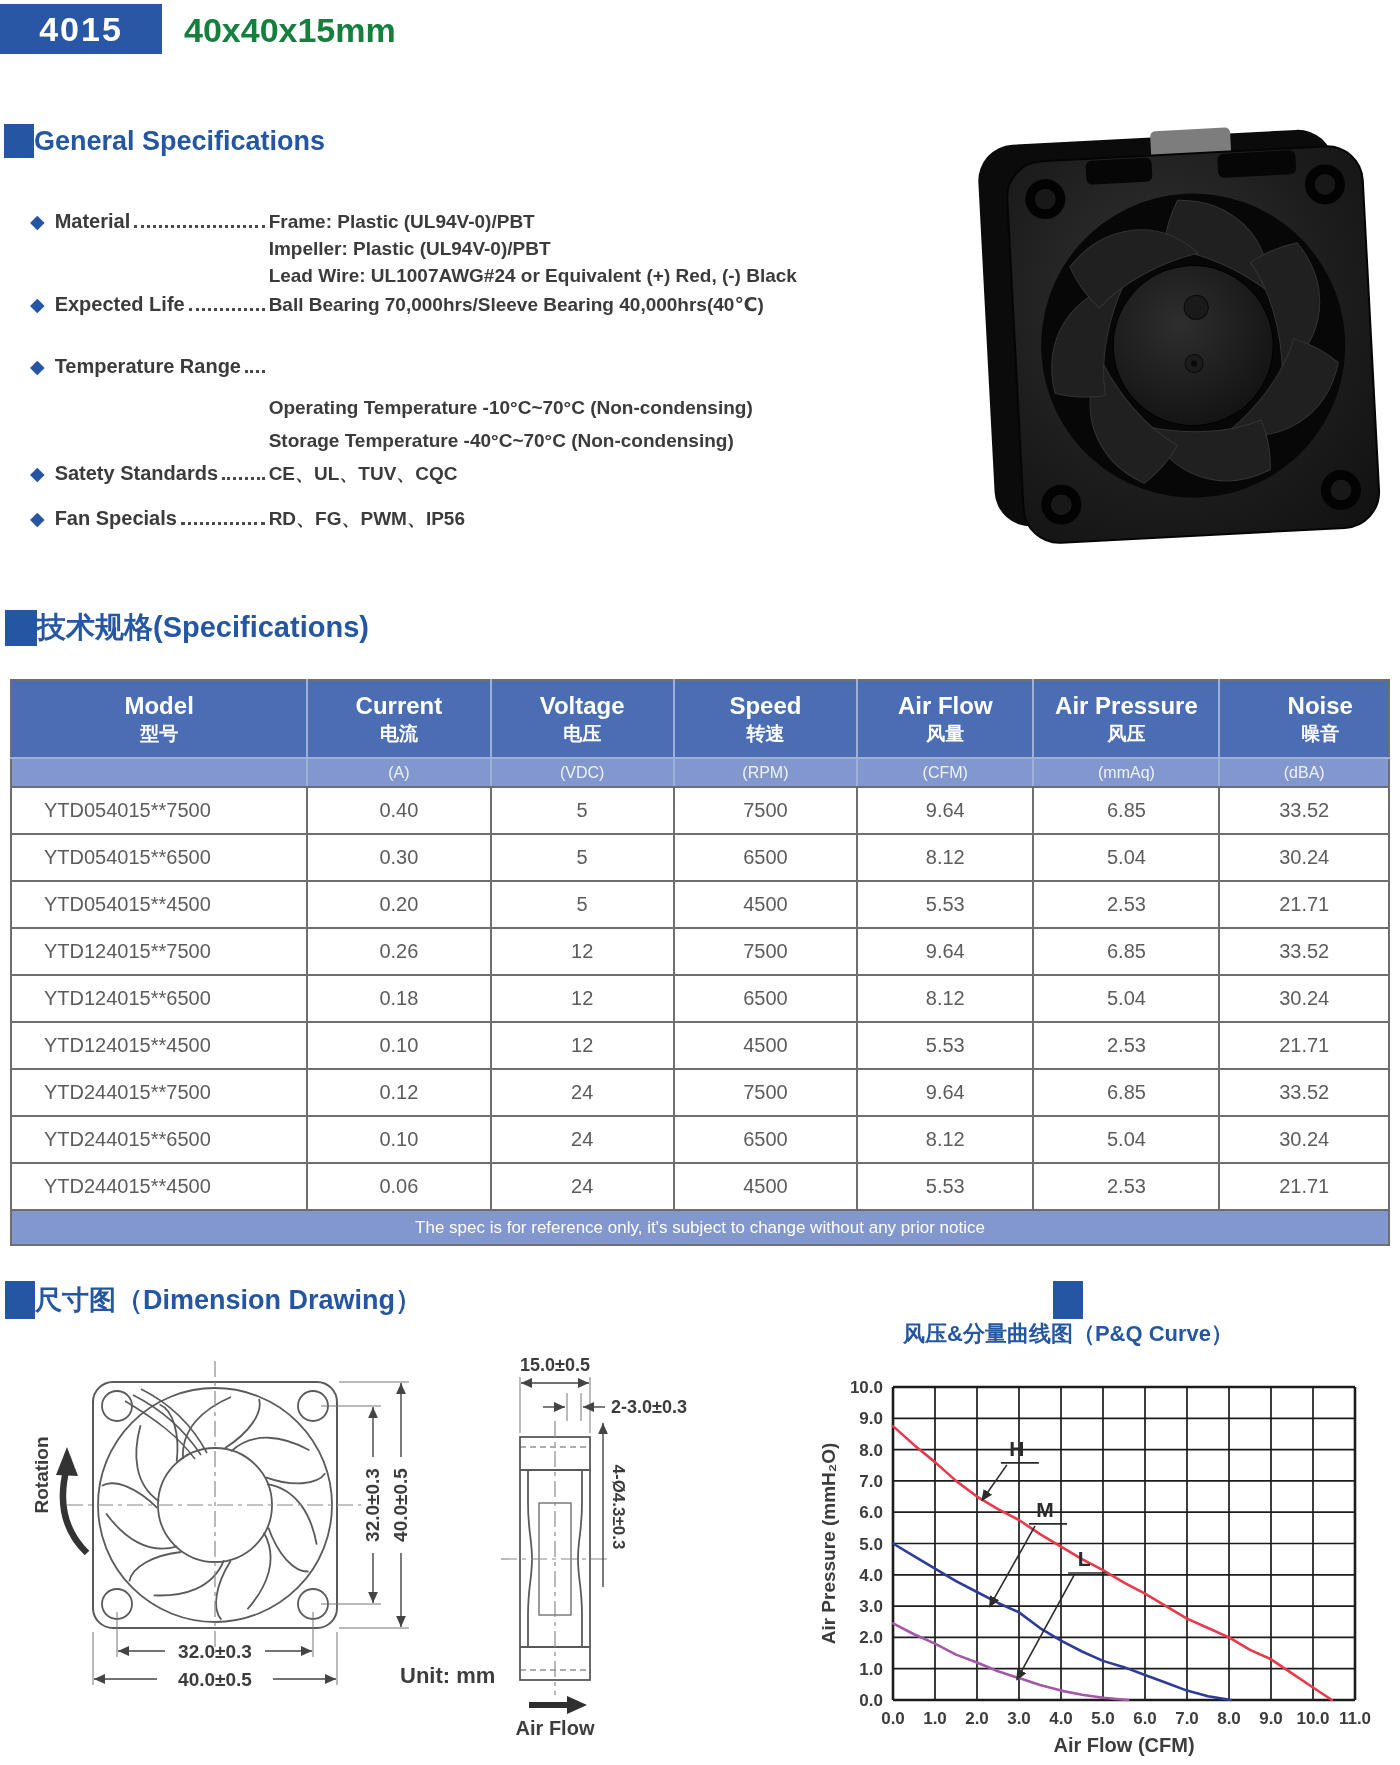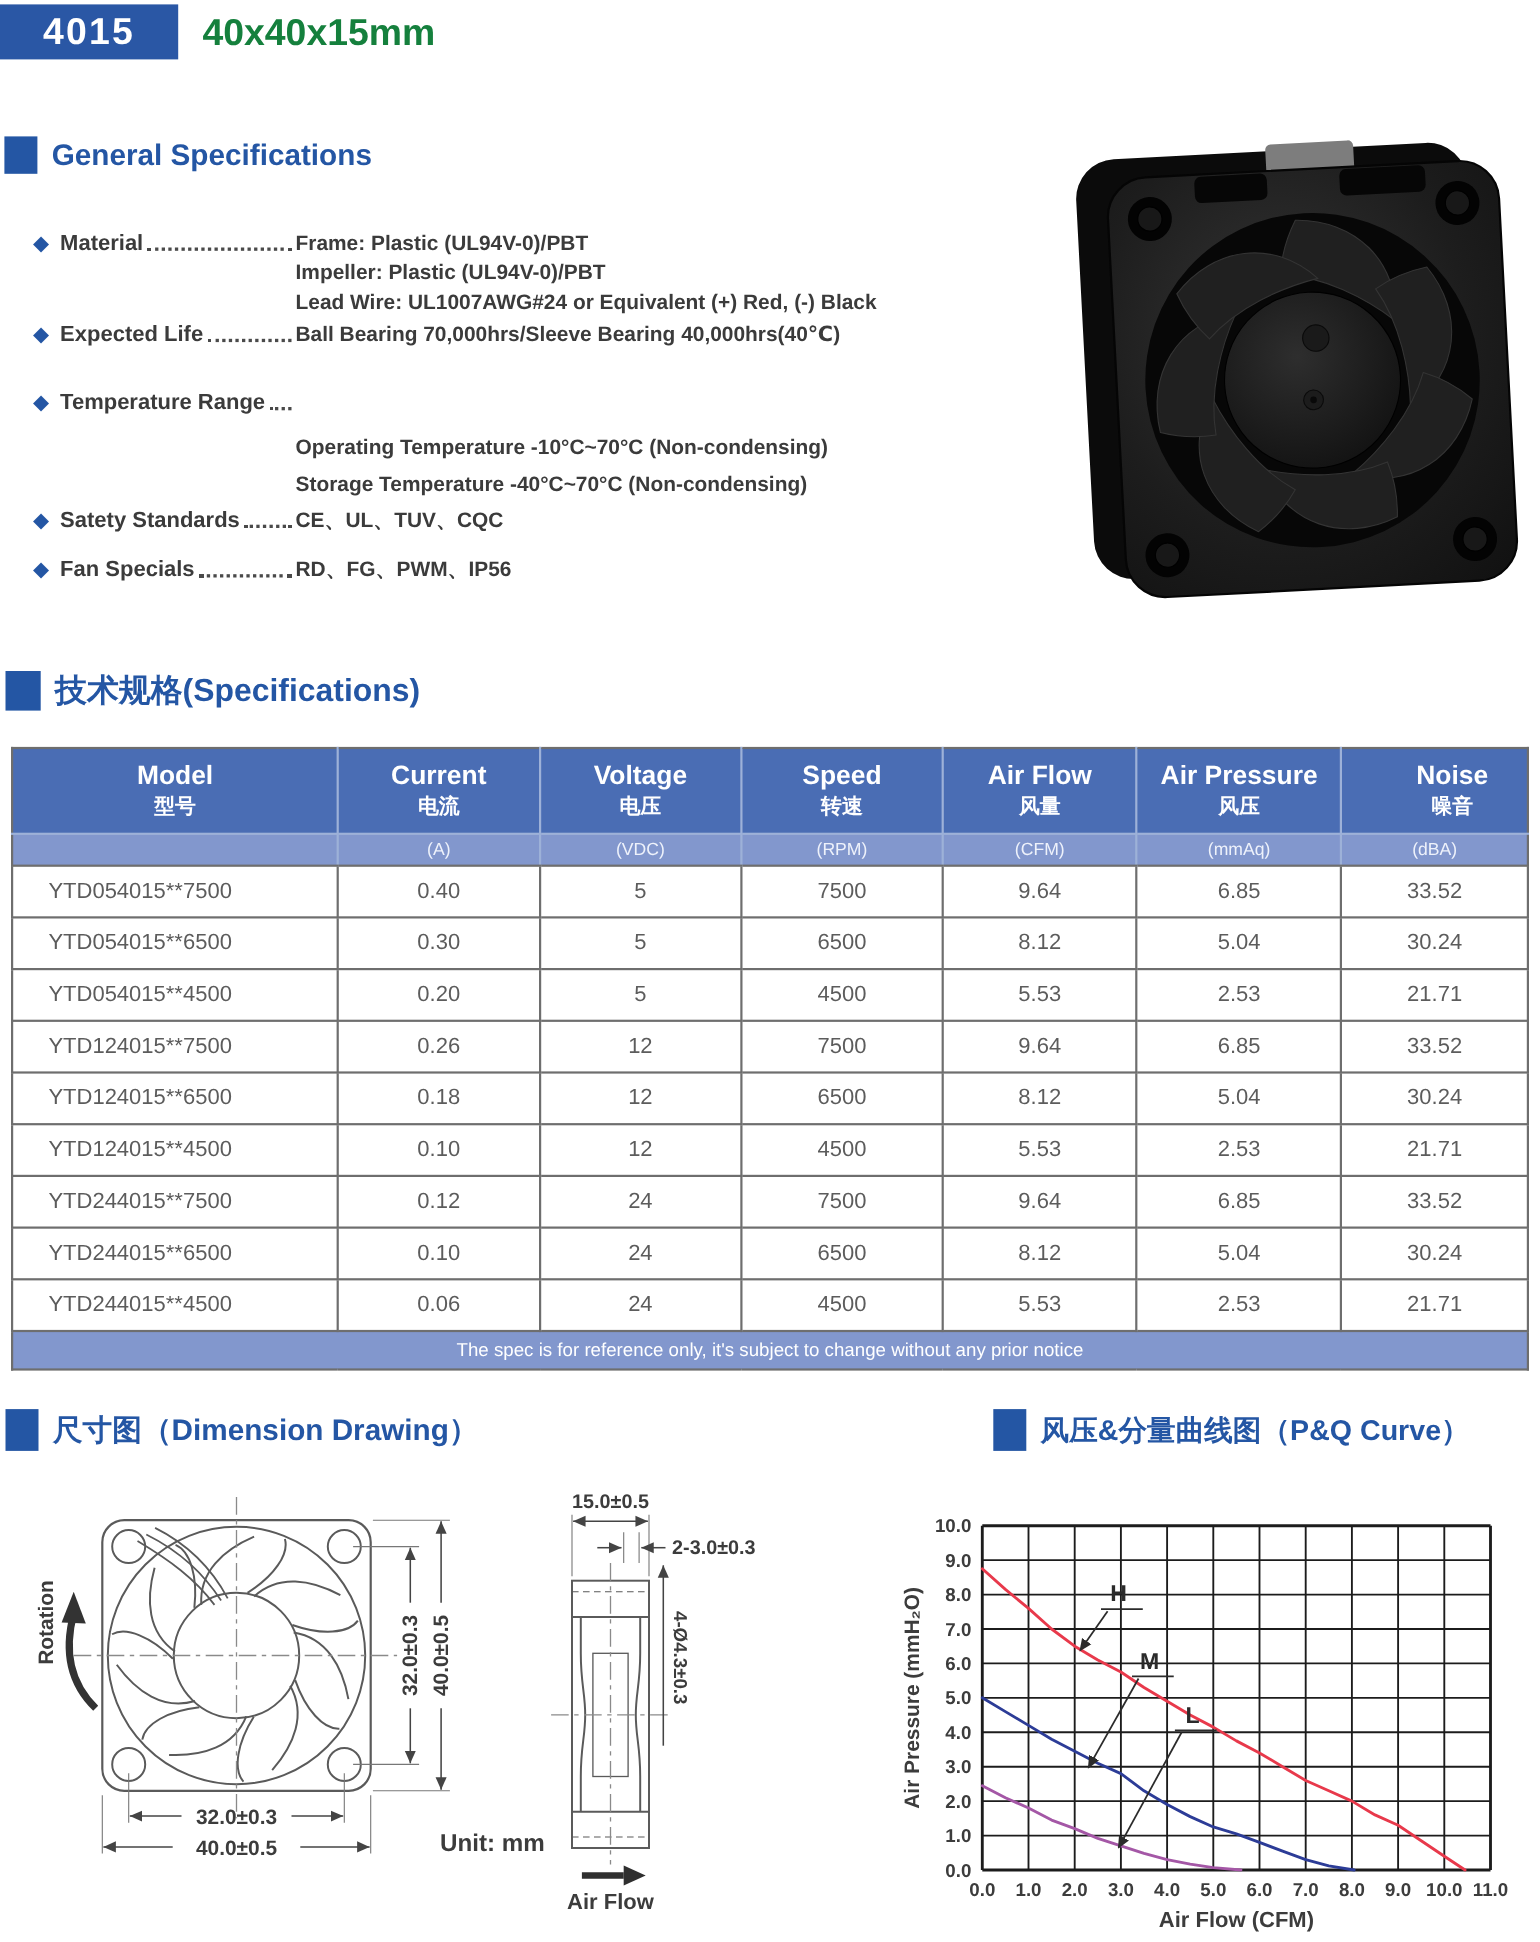--- a/index.html
+++ b/index.html
@@ -3,26 +3,26 @@
 <meta charset="utf-8">
 <style>
   html,body{margin:0;padding:0;background:#ffffff;}
   .page{position:relative;width:1400px;height:1765px;background:#fff;overflow:hidden;
         font-family:"Liberation Sans","DejaVu Sans",sans-serif;}
   
   .badge{position:absolute;left:0;top:4px;width:162px;height:50px;background:#2a57a5;color:#fff;
          font-size:34px;font-weight:700;display:flex;align-items:center;justify-content:center;letter-spacing:2px;}
   .page-title{position:absolute;left:184px;top:4px;height:50px;line-height:52px;font-size:34px;font-weight:700;color:#15803d;}
   
-  .sec-head{position:absolute;display:flex;align-items:center;gap:13px;font-weight:700;color:#2456a4;}
+  .sec-head{position:absolute;display:flex;align-items:center;font-weight:700;color:#2456a4;}
   .sec-square{width:30px;height:34px;background:#2456a4;flex:0 0 auto;}
   #gs-head{left:4px;top:124px;font-size:27px;}
   #spec-head{left:5px;top:608px;font-size:29px;}
   #dim-head{left:5px;top:1281px;font-size:27px;}
-  #pq-head{left:903px;top:1281px;font-size:26px;}
+  #pq-head{left:903px;top:1281px;font-size:22px;flex-direction:column;}
   
   .gs-item{position:absolute;left:30px;display:flex;align-items:flex-start;}
   .gs-diamond{color:#2456a4;font-size:19px;line-height:27px;margin-right:10px;}
   .gs-label-wrap{width:214px;display:flex;flex:0 0 auto;}
   .gs-label{font-weight:700;font-size:20px;line-height:27px;color:#3b3b3b;white-space:nowrap;}
   .gs-leader{flex:1;border-bottom:3px dotted #4a4a4a;margin:0 4px 7px 4px;min-width:6px;}
   .gs-values{font-weight:700;font-size:19px;color:#3b3b3b;}
   .gs-values div{white-space:nowrap;}
   
   #spec-table{position:absolute;left:10px;top:679px;width:1380px;border-collapse:collapse;table-layout:fixed;}

